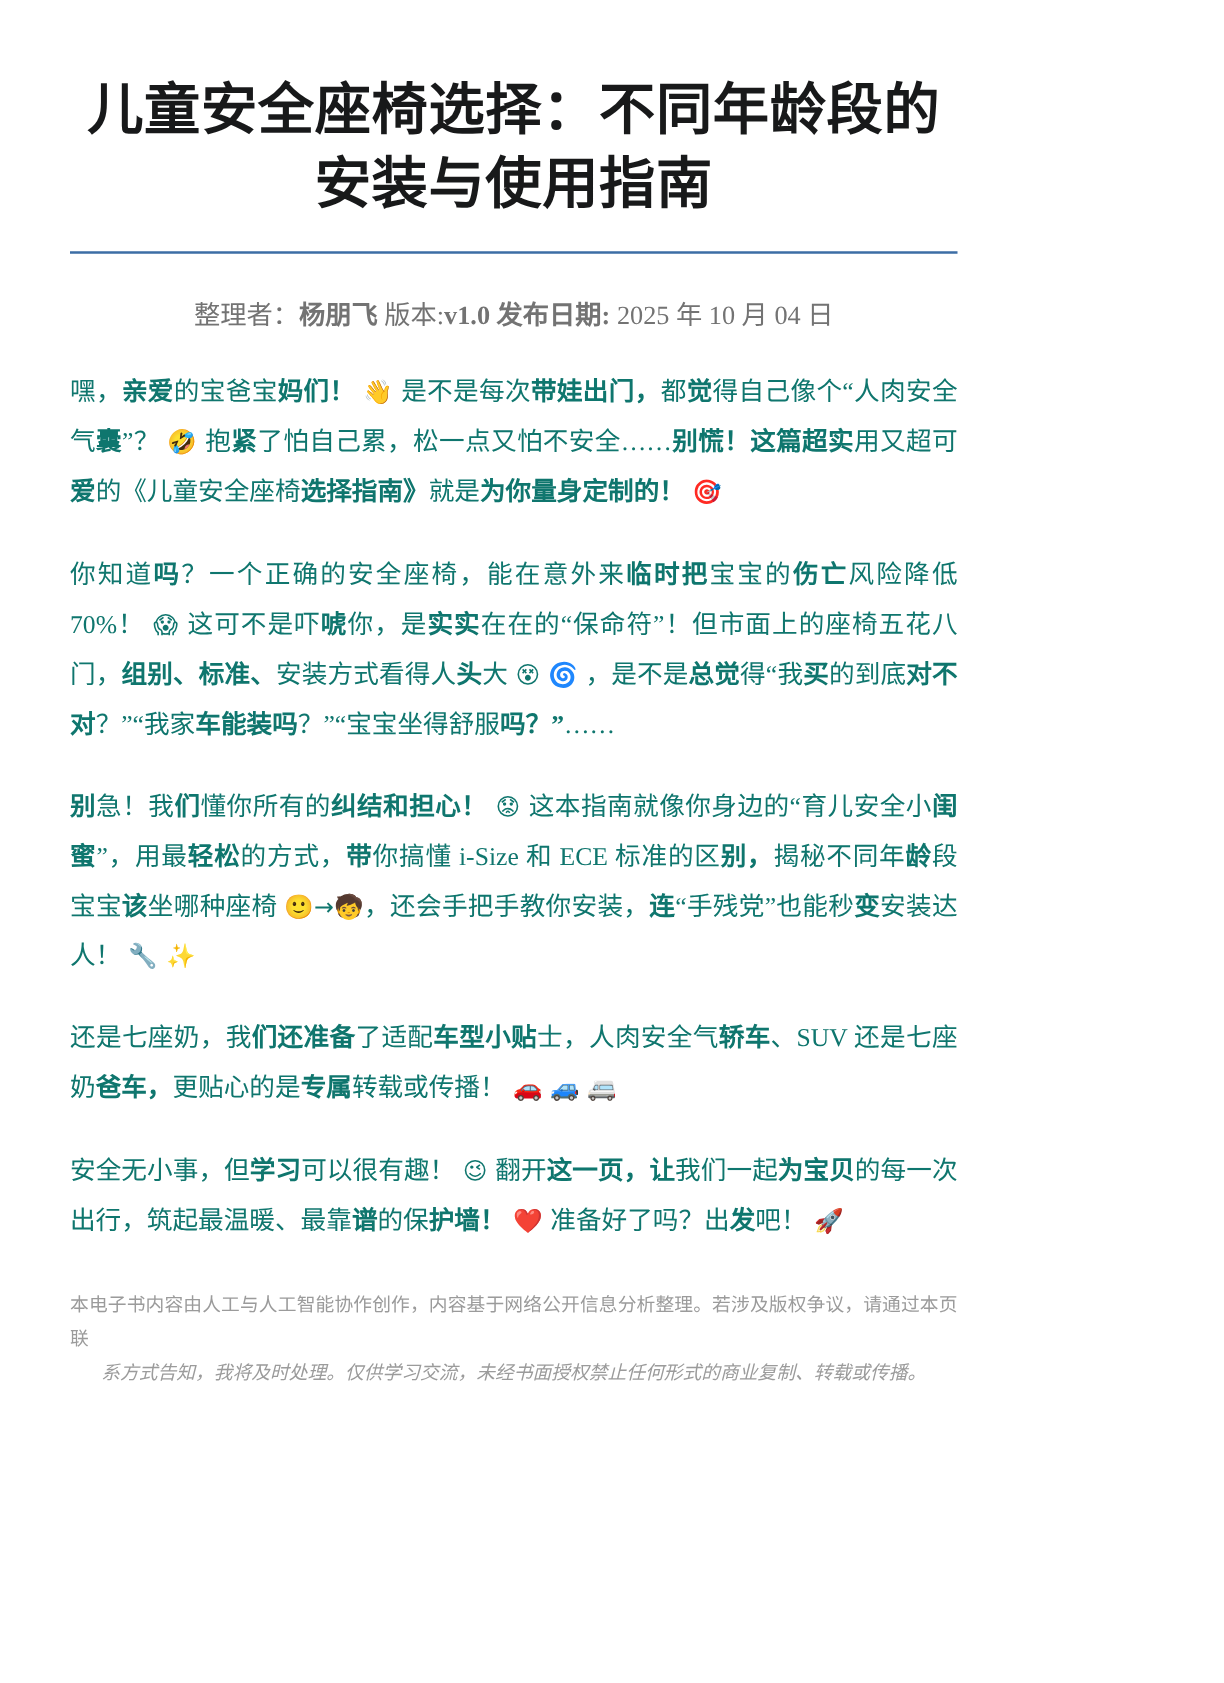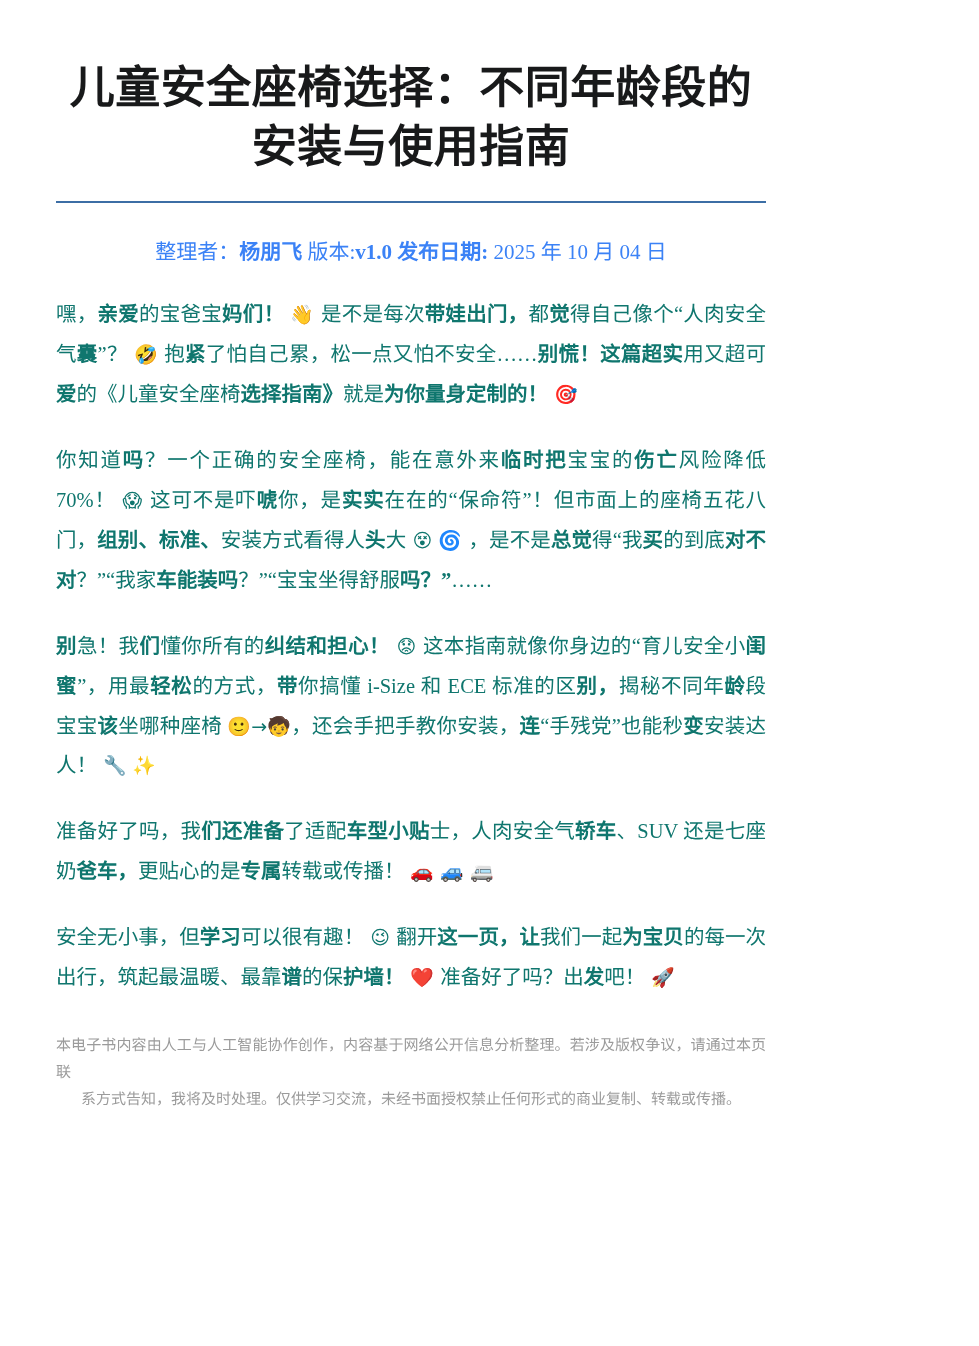--- a/index.html
+++ b/index.html
@@ -34,21 +34,21 @@
   .title-rule {
     border: none;
     border-top: 2px solid #3c6ea5;
     margin: 24px 0 0 0;
     height: 0;
   }
   .meta-line {
     text-align: center;
     font-size: 21px;
     margin: 32px 0 4px 0;
-    color: #3b82f6;
+    color: #737373;
     font-family: "Liberation Serif", "DejaVu Serif", serif;
   }
   .meta-line .b {
     font-weight: bold;
   }
   .body-block {
     margin-top: 30px;
   }
   p.para {
     font-size: 20.5px;
@@ -71,40 +71,40 @@
     line-height: 1;
   }
   .disclaimer {
     margin-top: 34px;
     font-size: 15px;
     line-height: 1.78;
     color: #9b9b9b;
     text-align: center;
   }
   .disclaimer .l1 { display: block; text-align: justify; }
-  .disclaimer .l2 { display: block; text-align: center; }
+  .disclaimer .l2 { display: block; text-align: center; font-style: italic; }
 </style>
 </head>
 <body>
 
 <div class="page">
 
   <h1 class="doc-title">儿童安全座椅选择：不同年龄段的安装与使用指南</h1>
 
   <hr class="title-rule">
 
   <div class="meta-line">
     <span>整理者：</span><span class="b">杨朋飞</span><span> 版本:</span><span class="b">v1.0 </span><span class="b">发布日期: </span><span>2025 年 10 月 04 日</span>
   </div>
 
   <div class="body-block" id="body-block">
       <p class="para"><span>嘿，</span><span class="bold">亲爱</span><span>的宝爸宝</span><span class="bold">妈们！</span><span class="emoji"> 👋 </span><span>是不是每次</span><span class="bold">带娃出门，</span><span>都</span><span class="bold">觉</span><span>得自己像个“人肉安全气</span><span class="bold">囊</span><span>”？</span><span class="emoji"> 🤣 </span><span>抱</span><span class="bold">紧</span><span>了怕自己累，松一点又怕不安全……</span><span class="bold">别慌！这篇超实</span><span>用又超可</span><span class="bold">爱</span><span>的《儿童安全座椅</span><span class="bold">选择指南》</span><span>就是</span><span class="bold">为你量身定制的！</span><span class="emoji"> 🎯</span></p>
       <p class="para"><span>你知道</span><span class="bold">吗</span><span>？一个正确的安全座椅，能在意外来</span><span class="bold">临时把</span><span>宝宝的</span><span class="bold">伤亡</span><span>风险降低 70%！</span><span class="emoji"> 😱 </span><span>这可不是吓</span><span class="bold">唬</span><span>你，是</span><span class="bold">实实</span><span>在在的“保命符”！但市面上的座椅五花八门，</span><span class="bold">组别、标准、</span><span>安装方式看得人</span><span class="bold">头</span><span>大</span><span class="emoji"> 😵 🌀 </span><span>，是不是</span><span class="bold">总觉</span><span>得“我</span><span class="bold">买</span><span>的到底</span><span class="bold">对不对</span><span>？”“我家</span><span class="bold">车能装吗</span><span>？”“宝宝坐得舒服</span><span class="bold">吗？”</span><span>……</span></p>
       <p class="para"><span class="bold">别</span><span>急！我</span><span class="bold">们</span><span>懂你所有的</span><span class="bold">纠结和担心！</span><span class="emoji"> 😟 </span><span>这本指南就像你身边的“育儿安全小</span><span class="bold">闺蜜</span><span>”，用最</span><span class="bold">轻松</span><span>的方式，</span><span class="bold">带</span><span>你搞懂 i-Size 和 ECE 标准的区</span><span class="bold">别，</span><span>揭秘不同年</span><span class="bold">龄</span><span>段宝宝</span><span class="bold">该</span><span>坐哪种座椅 </span><span class="emoji">🙂→🧒</span><span>，还会手把手教你安装，</span><span class="bold">连</span><span>“手残党”也能秒</span><span class="bold">变</span><span>安装达人！</span><span class="emoji"> 🔧 ✨</span></p>
-      <p class="para"><span>准备好了吗，我</span><span class="bold">们还准备</span><span>了适配</span><span class="bold">车型小贴</span><span>士，人肉安全气</span><span class="bold">轿车</span><span>、SUV 还是七座奶</span><span class="bold">爸车，</span><span>更贴心的是</span><span class="bold">专属</span><span>转载或传播！</span><span class="emoji"> 🚗 🚙 🚐</span></p>
+      <p class="para"><span>还是七座奶，我</span><span class="bold">们还准备</span><span>了适配</span><span class="bold">车型小贴</span><span>士，人肉安全气</span><span class="bold">轿车</span><span>、SUV 还是七座奶</span><span class="bold">爸车，</span><span>更贴心的是</span><span class="bold">专属</span><span>转载或传播！</span><span class="emoji"> 🚗 🚙 🚐</span></p>
       <p class="para"><span>安全无小事，但</span><span class="bold">学习</span><span>可以很有趣！</span><span class="emoji"> 😉 </span><span>翻开</span><span class="bold">这一页，让</span><span>我们一起</span><span class="bold">为宝贝</span><span>的每一次出行，筑起最温暖、最靠</span><span class="bold">谱</span><span>的保</span><span class="bold">护墙！</span><span class="emoji"> ❤️ </span><span>准备好了吗？出</span><span class="bold">发</span><span>吧！</span><span class="emoji"> 🚀</span></p>
     </div>
 
   <div class="disclaimer">
     <span class="l1">本电子书内容由人工与人工智能协作创作，内容基于网络公开信息分析整理。若涉及版权争议，请通过本页联</span>
     <span class="l2">系方式告知，我将及时处理。仅供学习交流，未经书面授权禁止任何形式的商业复制、转载或传播。</span>
   </div>
 
 </div>
 

